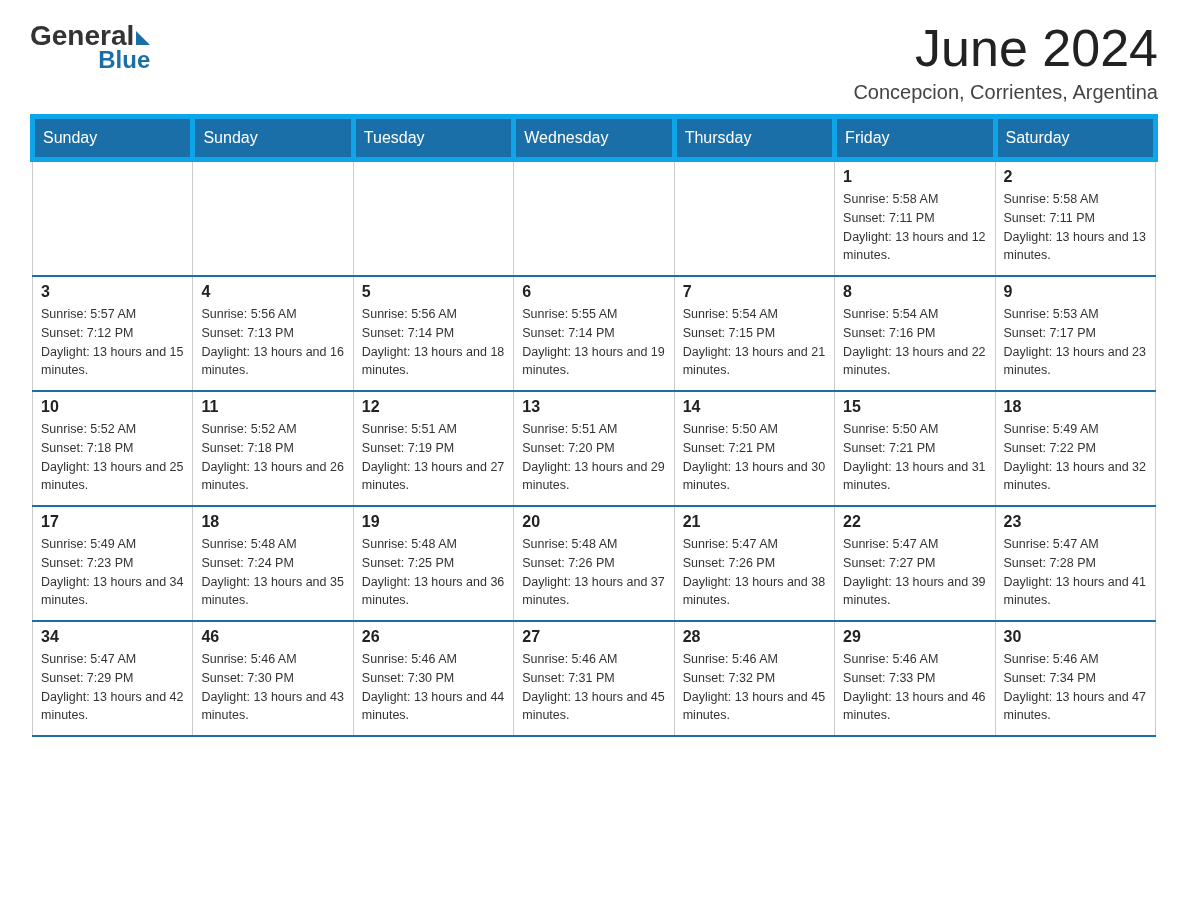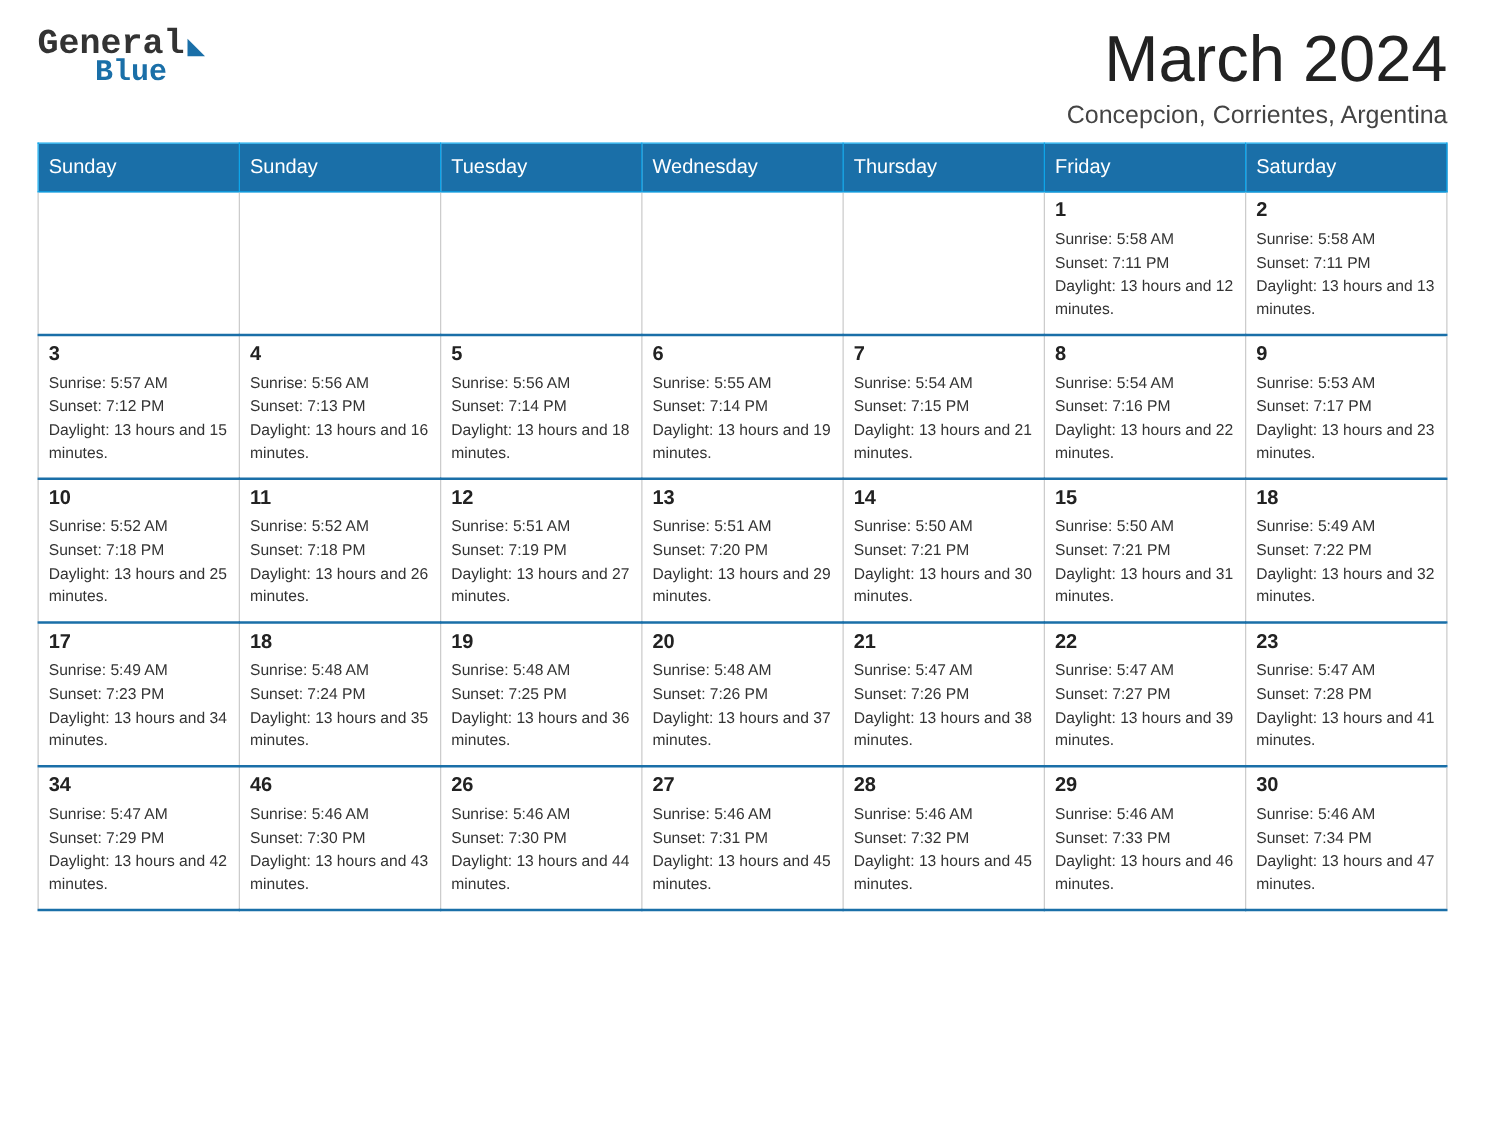--- a/index.html
+++ b/index.html
@@ -12,22 +12,21 @@
     }
     .header-area {
       display: flex;
       justify-content: space-between;
       align-items: flex-start;
       margin-bottom: 10px;
     }
     .logo {
       display: flex;
       flex-direction: column;
-      align-items: center;
-      font-family: Liberation Mono, monospace;
+      align-items: flex-end;
     }
     .logo-top {
       display: flex;
       align-items: center;
     }
     .logo-general {
       font-size: 28px;
       font-weight: bold;
       color: #333;
     }
@@ -66,21 +65,21 @@
       border-collapse: collapse;
       margin-top: 8px;
     }
     .calendar-table thead tr th {
       background-color: #1a6fa8;
       color: #fff;
       font-size: 16px;
       font-weight: normal;
       padding: 10px 8px;
       text-align: left;
-      border: 1px solid #0ea5e9;
+      border: 5px solid #0ea5e9;
     }
     .calendar-table tbody tr td {
       vertical-align: top;
       padding: 6px 8px 10px 8px;
       border: 1px solid #ccc;
       font-size: 13px;
       color: #333;
       width: calc(100% / 7);
       min-height: 100px;
     }
@@ -108,21 +107,21 @@
 
 <div class="header-area">
   <div class="logo">
     <div class="logo-top">
       <span class="logo-general">General</span>
       <div class="logo-arrow"></div>
     </div>
     <span class="logo-blue">Blue</span>
   </div>
   <div class="title-area">
-    <div class="main-title">March 2024</div>
+    <div class="main-title">June 2024</div>
     <div class="subtitle">Concepcion, Corrientes, Argentina</div>
   </div>
 </div>
 
 <table class="calendar-table">
   <thead>
     <tr>
     <th>Sunday</th>
         <th>Sunday</th>
         <th>Tuesday</th>

